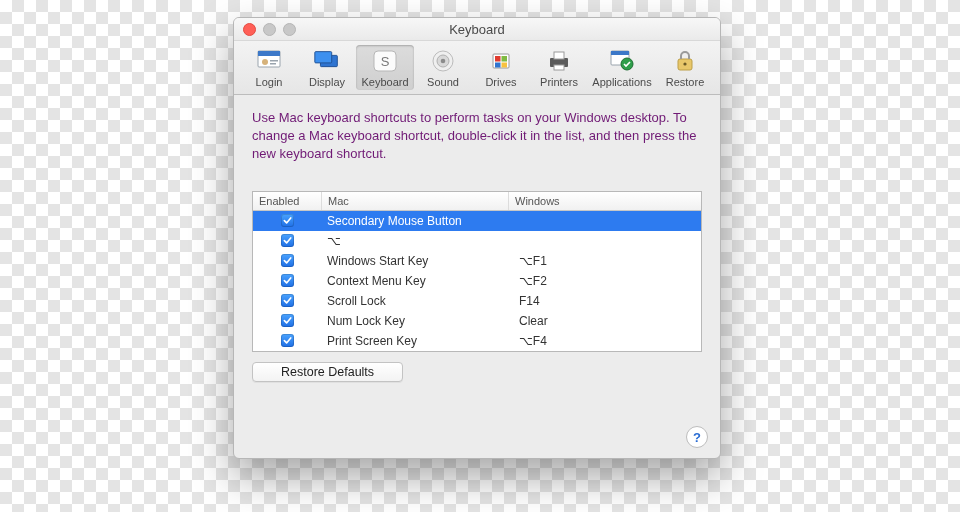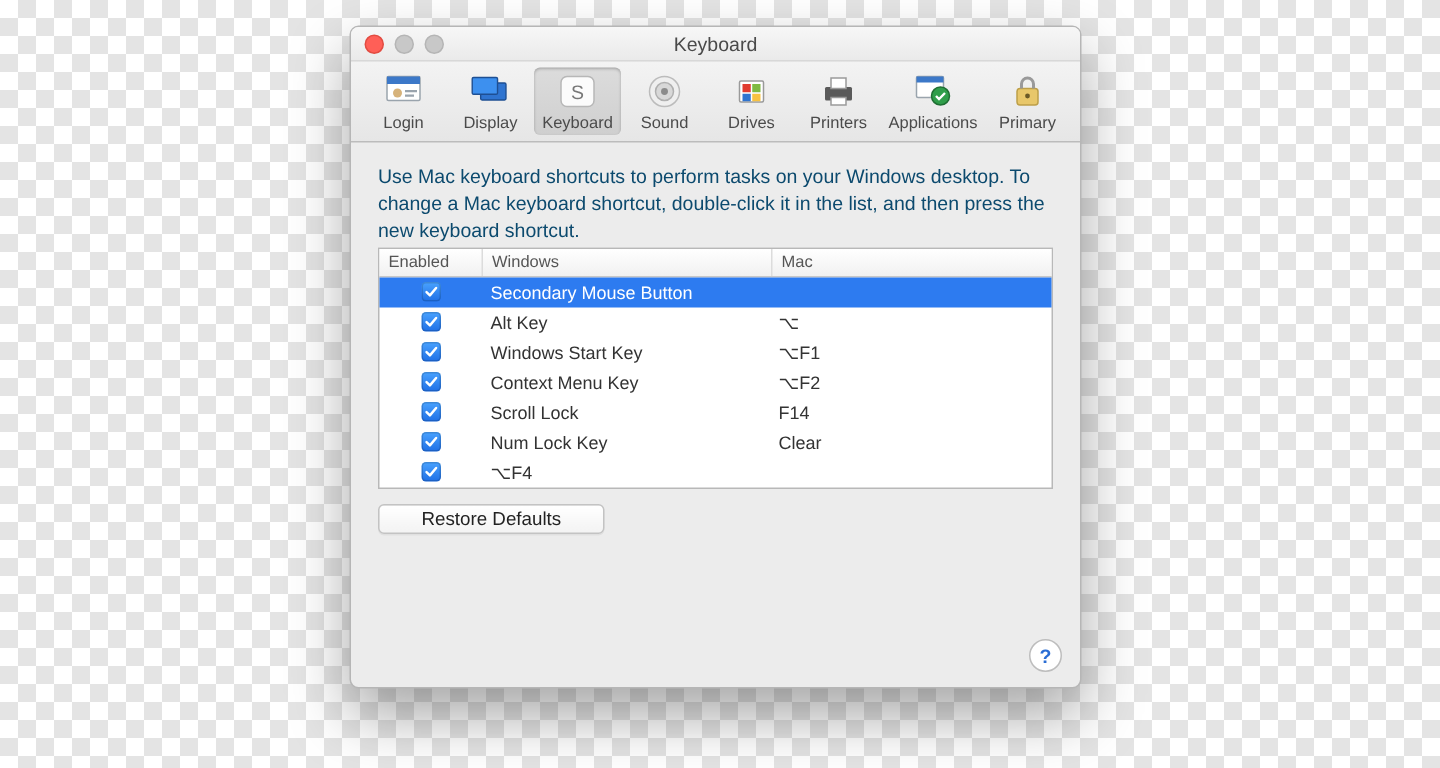--- a/index.html
+++ b/index.html
@@ -29,21 +29,21 @@
   .tl.zoom{background:#c8c8c8;border:1px solid #b5b5b5}
   .title{position:absolute;left:0;right:0;text-align:center;font-size:13px;color:#4a4a4a}
   .toolbar{display:flex;align-items:flex-start;padding:4px 6px 4px 6px;gap:0;
     background:linear-gradient(#f3f3f3,#e6e6e6);border-bottom:1px solid #bcbcbc;}
   .tb-item{display:flex;flex-direction:column;align-items:center;justify-content:flex-start;
     padding:2px 6px 2px;border-radius:4px;min-width:46px;}
   .tb-item.selected{background:linear-gradient(#dcdcdc,#cfcfcf);box-shadow:inset 0 1px 2px rgba(0,0,0,.25);}
   .tb-icon{width:30px;height:28px;display:flex;align-items:center;justify-content:center}
   .tb-label{font-size:11px;color:#4b4b4b;margin-top:1px;white-space:nowrap}
   .content{flex:1;padding:14px 18px 12px;position:relative}
-  .intro{line-height:1.38;margin-bottom:2px;color:#0c4a6e}
+  .intro{line-height:1.38;margin-bottom:28px;color:#701a75}
   
   .table{border:1px solid #b8b8b8;background:#fff;}
   .thead{display:flex;background:linear-gradient(#fff,#f1f1f1);border-bottom:1px solid #c7c7c7;height:18px;align-items:flex-start}
   .th{font-size:11px;color:#555;padding:0 6px;border-right:1px solid #dcdcdc;height:100%;display:flex;align-items:center}
   .th:last-child{border-right:none}
   .col-en{width:56px}
   .col-win{width:180px}
   .col-mac{flex:1}
   .tbody{}
   .tr{display:flex;align-items:center;height:20px}
@@ -157,53 +157,52 @@
     </div>
 
     <div class="tb-item">
       <div class="tb-icon">
         <svg width="24" height="26" viewBox="0 0 24 26">
           <rect x="5" y="11" width="14" height="11" rx="2" fill="#e8c76a" stroke="#bd9f48"></rect>
           <path d="M8 11 v-3 a4 4 0 0 1 8 0 v3" fill="none" stroke="#9a9a9a" stroke-width="2"></path>
           <circle cx="12" cy="16" r="1.6" fill="#6b5a26"></circle>
         </svg>
       </div>
-      <div class="tb-label">Primary</div>
+      <div class="tb-label">Restore</div>
     </div>
   </div>
 
   <div class="content">
     <div class="intro">Use Mac keyboard shortcuts to perform tasks on your Windows desktop. To change a Mac keyboard shortcut, double-click it in the list, and then press the new keyboard shortcut.</div>
 
     <div class="table">
       <div class="thead">
         <div class="th col-en">Enabled</div>
+        <div class="th col-mac">Mac</div>
         <div class="th col-win">Windows</div>
-        <div class="th col-mac">Mac</div>
       </div>
       <div class="tbody" id="tbody">
           <div class="tr selected">
             <div class="td col-en">
               <span class="chk">
                 <svg width="9" height="9" viewBox="0 0 10 10">
                   <path d="M1.5 5.2 L4 7.7 L8.6 2.2" stroke="#fff" stroke-width="1.8" fill="none" stroke-linecap="round" stroke-linejoin="round"></path>
                 </svg>
               </span>
             </div>
             <div class="td col-win">Secondary Mouse Button</div>
           </div>
           <div class="tr">
             <div class="td col-en">
               <span class="chk">
                 <svg width="9" height="9" viewBox="0 0 10 10">
                   <path d="M1.5 5.2 L4 7.7 L8.6 2.2" stroke="#fff" stroke-width="1.8" fill="none" stroke-linecap="round" stroke-linejoin="round"></path>
                 </svg>
               </span>
             </div>
-            <div class="td col-win">Alt Key</div>
             <div class="td col-mac">⌥</div>
           </div>
           <div class="tr">
             <div class="td col-en">
               <span class="chk">
                 <svg width="9" height="9" viewBox="0 0 10 10">
                   <path d="M1.5 5.2 L4 7.7 L8.6 2.2" stroke="#fff" stroke-width="1.8" fill="none" stroke-linecap="round" stroke-linejoin="round"></path>
                 </svg>
               </span>
             </div>
@@ -244,20 +243,21 @@
             <div class="td col-mac">Clear</div>
           </div>
           <div class="tr">
             <div class="td col-en">
               <span class="chk">
                 <svg width="9" height="9" viewBox="0 0 10 10">
                   <path d="M1.5 5.2 L4 7.7 L8.6 2.2" stroke="#fff" stroke-width="1.8" fill="none" stroke-linecap="round" stroke-linejoin="round"></path>
                 </svg>
               </span>
             </div>
+            <div class="td col-win">Print Screen Key</div>
             <div class="td col-mac">⌥F4</div>
           </div>
         </div>
     </div>
 
     <div class="restore">
       <span class="btn">Restore Defaults</span>
     </div>
 
     <div class="help">?</div>

